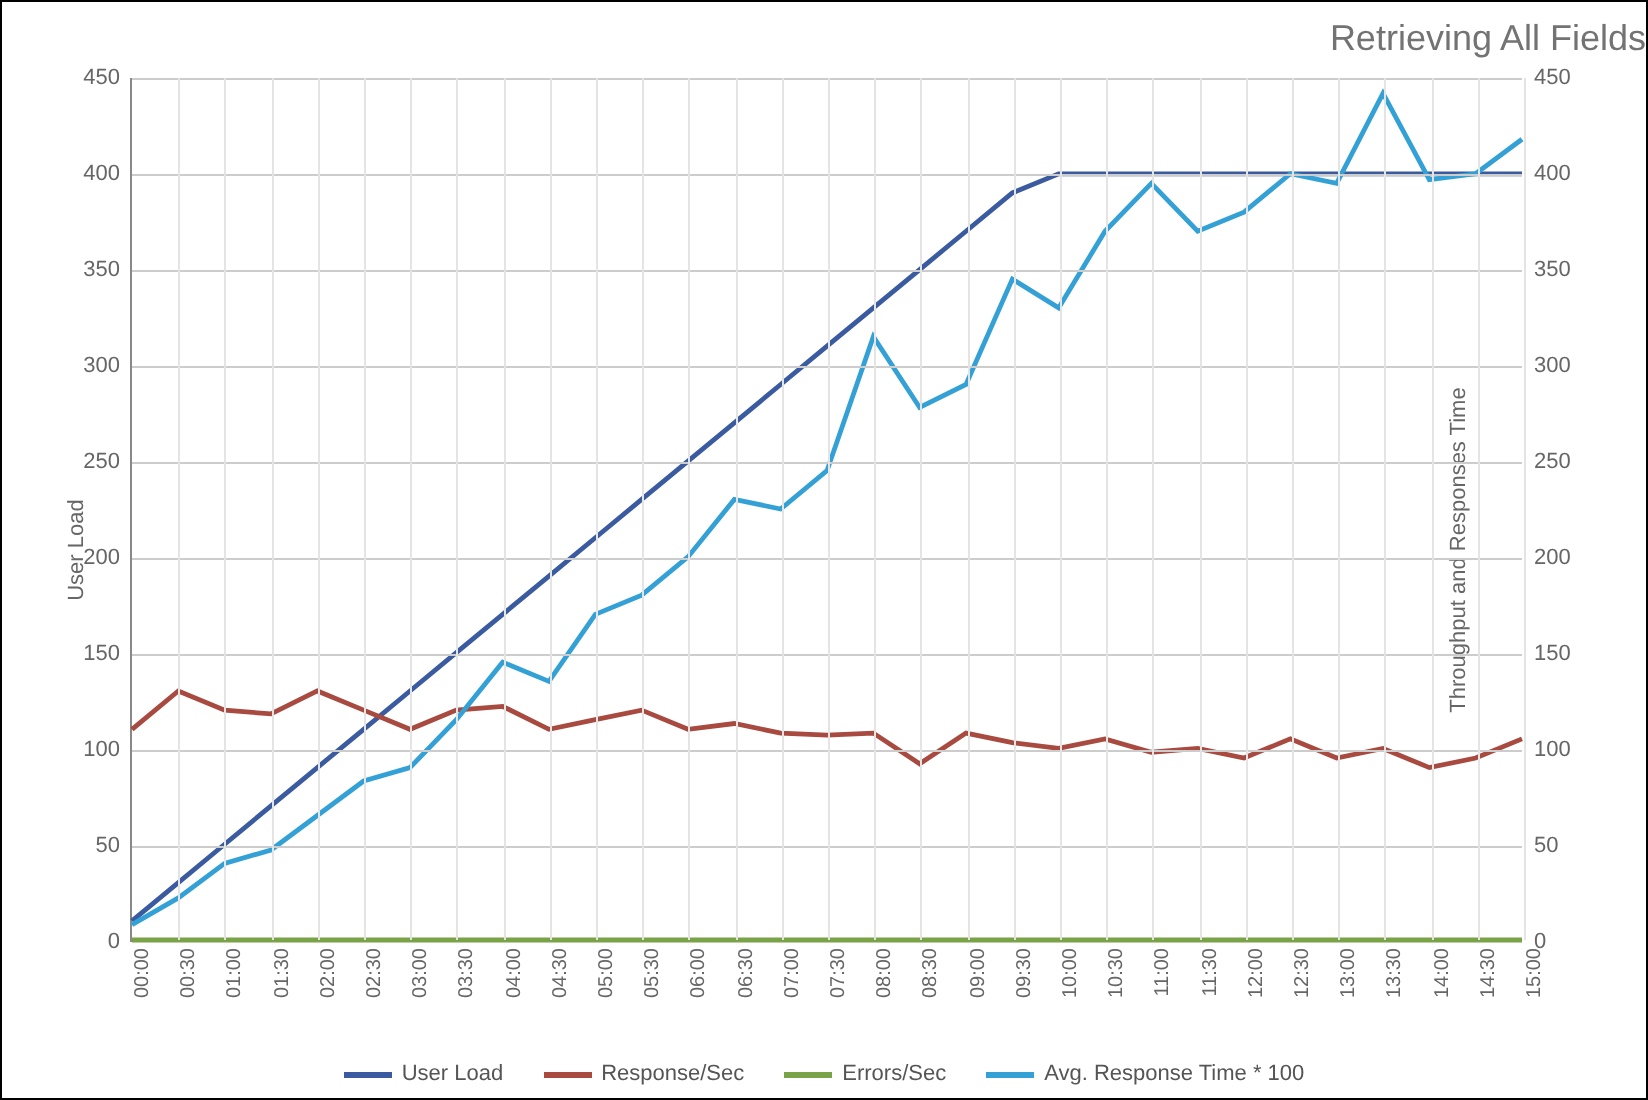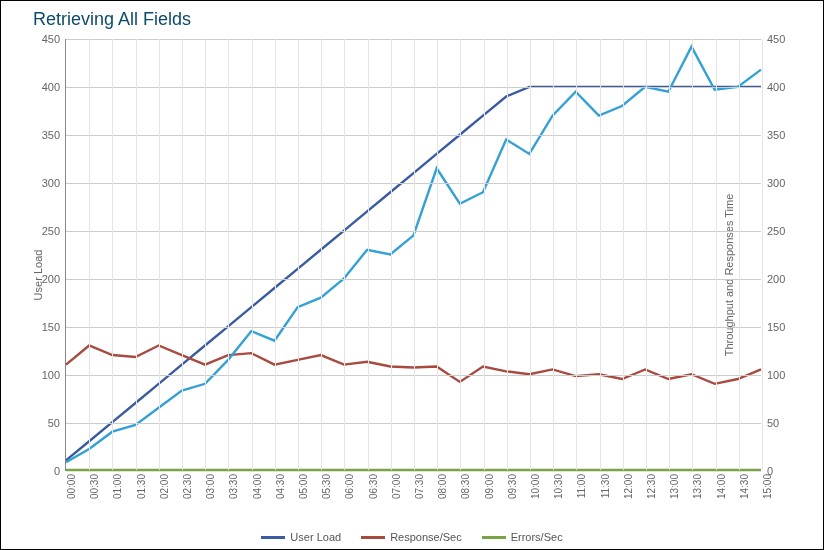--- a/index.html
+++ b/index.html
@@ -15,24 +15,23 @@
     position: relative;
     width: 824px;
     height: 550px;
     border: 1px solid #000;
   }
   .chart-title {
     position: absolute;
     top: 8px;
     left: 0;
     right: 0;
-    text-align: left;
+    text-align: right;
     font-size: 18px;
-    color: #0c4a6e;
-    padding-left: 32px;
+    color: #737373;
   }
   .plot-area {
     position: absolute;
     left: 64px;
     top: 38px;
     width: 696px;
     height: 432px;
     border-left: 1px solid #888;
     border-bottom: 1px solid #888;
   }
@@ -236,14 +235,17 @@
     </div>
   <div class="legend" id="legend"><span class="legend-item">
         <span class="legend-swatch" style="border-top-color: rgb(58, 91, 160);"></span>
         <span>User Load</span>
       </span><span class="legend-item">
         <span class="legend-swatch" style="border-top-color: rgb(168, 74, 63);"></span>
         <span>Response/Sec</span>
       </span><span class="legend-item">
         <span class="legend-swatch" style="border-top-color: rgb(122, 162, 70);"></span>
         <span>Errors/Sec</span>
+      </span><span class="legend-item">
+        <span class="legend-swatch" style="border-top-color: rgb(51, 160, 214);"></span>
+        <span>Avg. Response Time * 100</span>
       </span></div>
 </div>
 
 </body></html>

